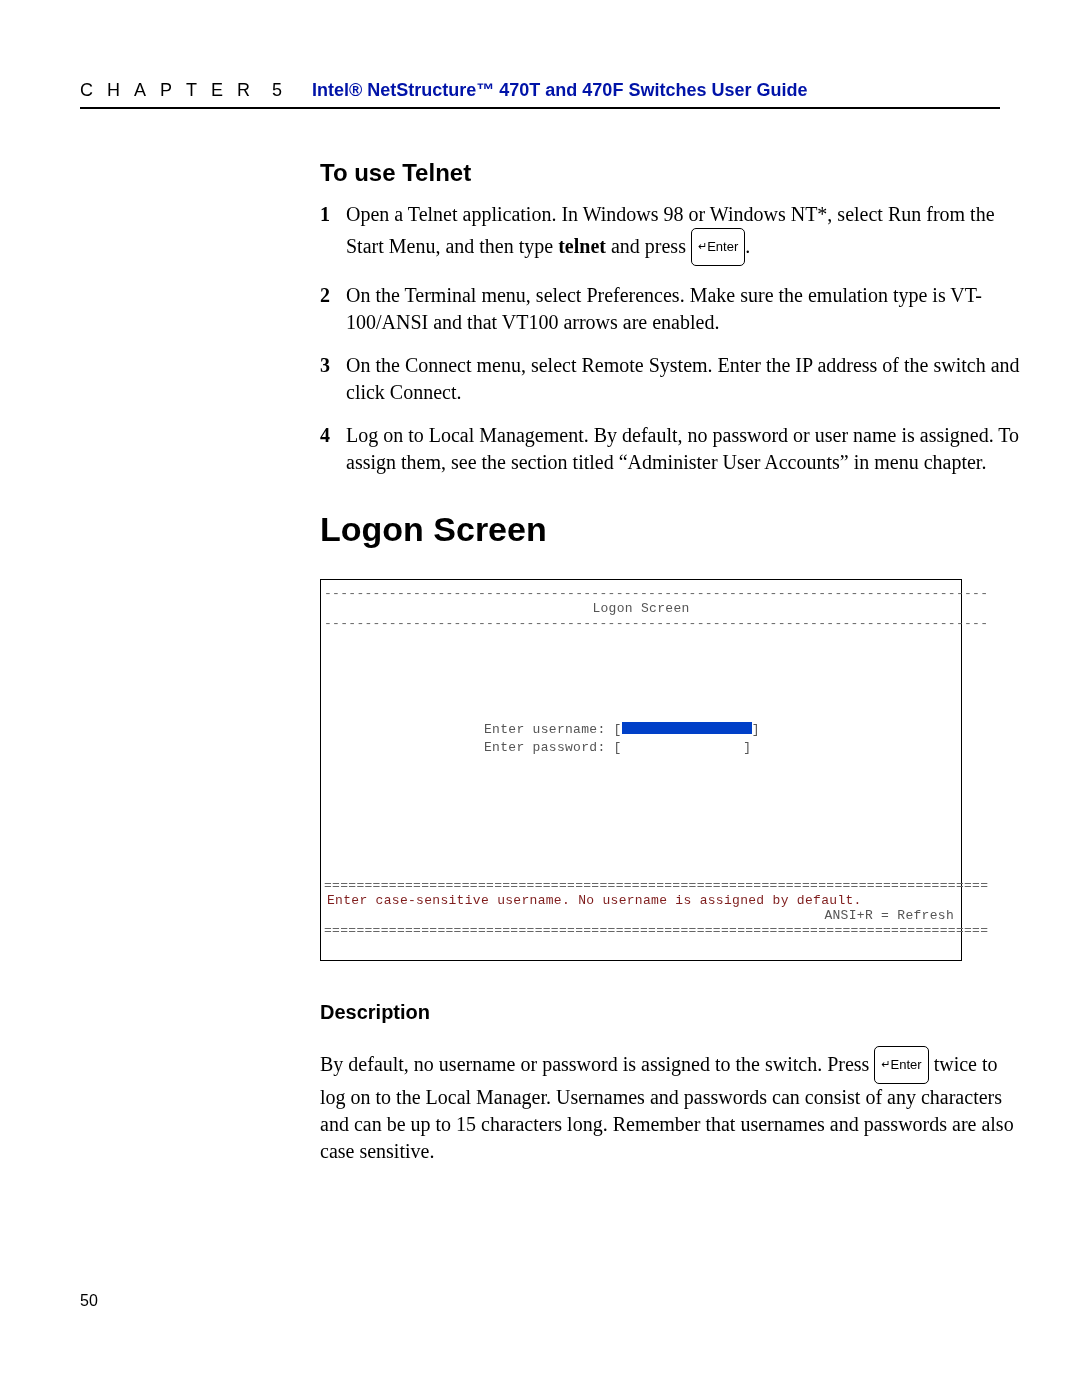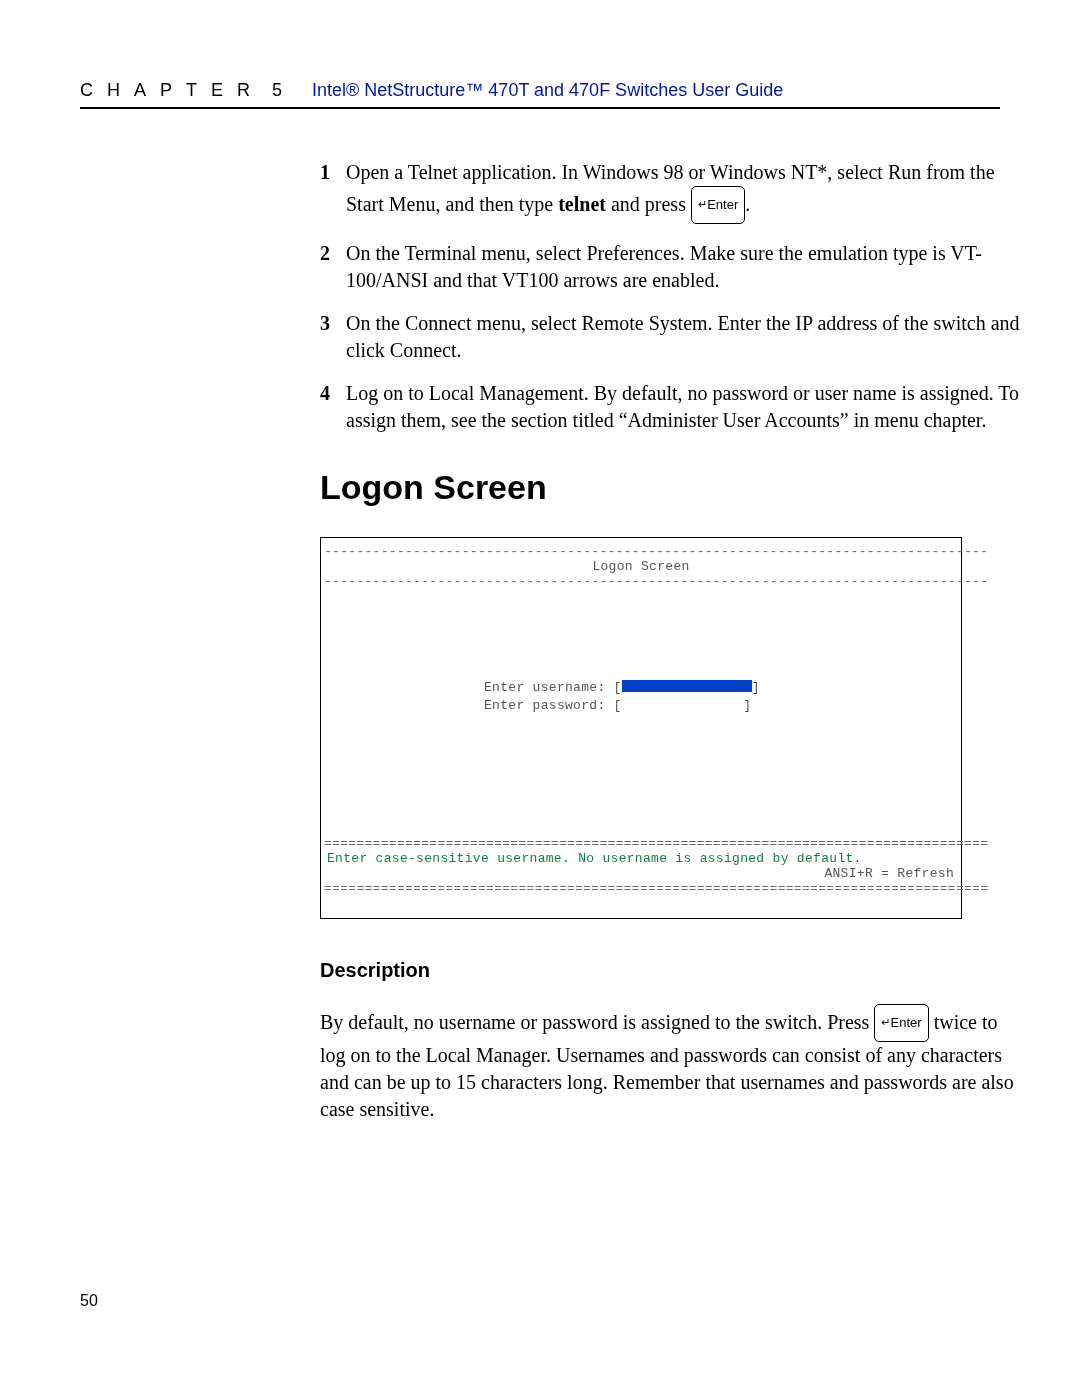--- a/index.html
+++ b/index.html
@@ -31,21 +31,21 @@
   }
   .chapter-num {
     font-family: Arial, Helvetica, sans-serif;
     font-size: 18px;
     margin-left: 8px;
     letter-spacing: 2px;
   }
   .doc-title {
     margin-left: 28px;
     font-family: Arial, Helvetica, sans-serif;
-    font-weight: normal;
+    font-weight: bold;
     color: #0013a8;
     font-size: 18px;
   }
   .content-col {
     margin-left: 240px;
     width: 700px;
   }
   .subheading {
     font-family: Arial, Helvetica, sans-serif;
     font-weight: bold;
@@ -136,21 +136,21 @@
     vertical-align: -1px;
   }
   .term-footer {
     position: absolute;
     bottom: 16px;
     left: 0;
     right: 0;
   }
   .term-help {
     padding-left: 3px;
-    color: #15803d;
+    color: #7f1d1d;
   }
   .term-refresh {
     text-align: right;
     padding-right: 4px;
     color: #555;
   }
   .desc-heading {
     font-family: Arial, Helvetica, sans-serif;
     font-weight: bold;
     font-size: 20px;
@@ -175,20 +175,21 @@
 <div class="page">
 
   <div class="header-row">
     <span class="chapter-label">CHAPTER</span>
     <span class="chapter-num">5</span>
     <span class="doc-title">Intel® NetStructure™ 470T and 470F Switches User Guide</span>
   </div>
 
   <div class="content-col">
 
+    <div class="subheading">To use Telnet</div>
 
     <div class="step-row">
       <div class="step-num">1</div>
       <div class="step-body">
         <span>Open a Telnet application. In Windows 98 or Windows NT*, select Run from the Start Menu, and then type </span><span class="bold-inline">telnet</span><span> and press </span><span class="enter-key"><span class="arrow">↵</span><span>Enter</span></span><span>.</span>
       </div>
     </div>
 
     <div class="step-row">
       <div class="step-num">2</div>

